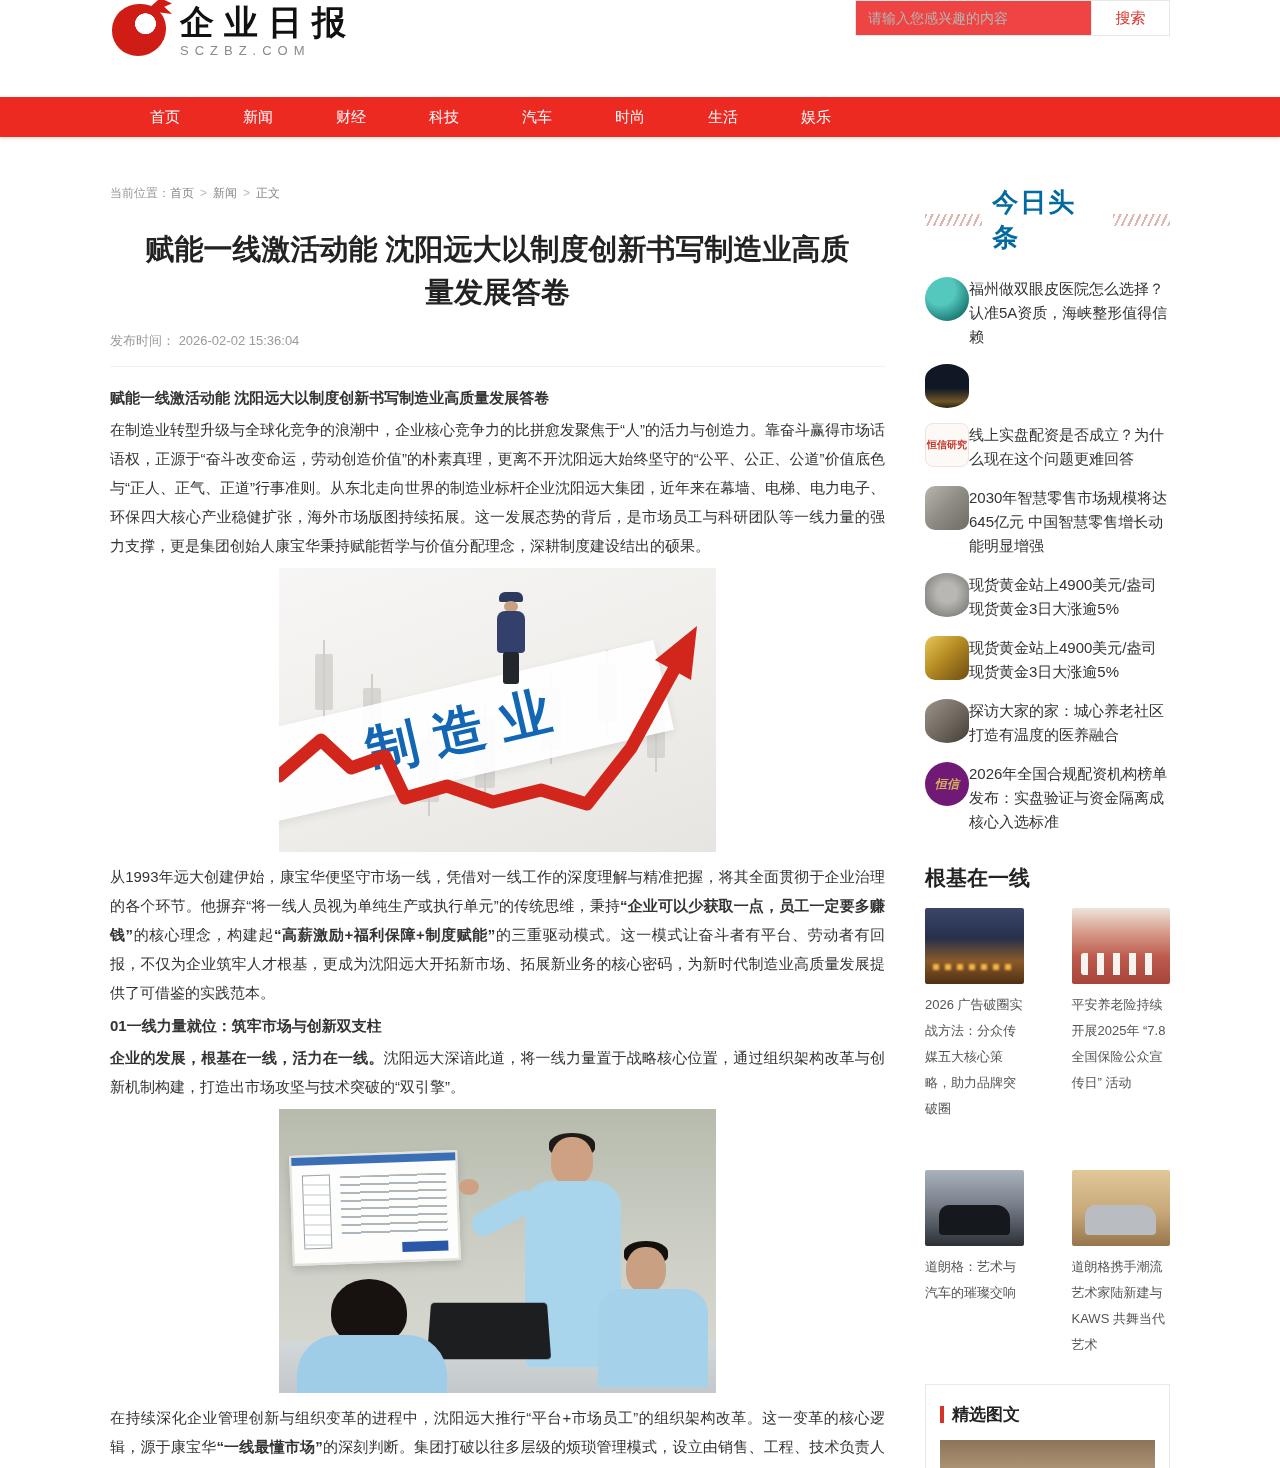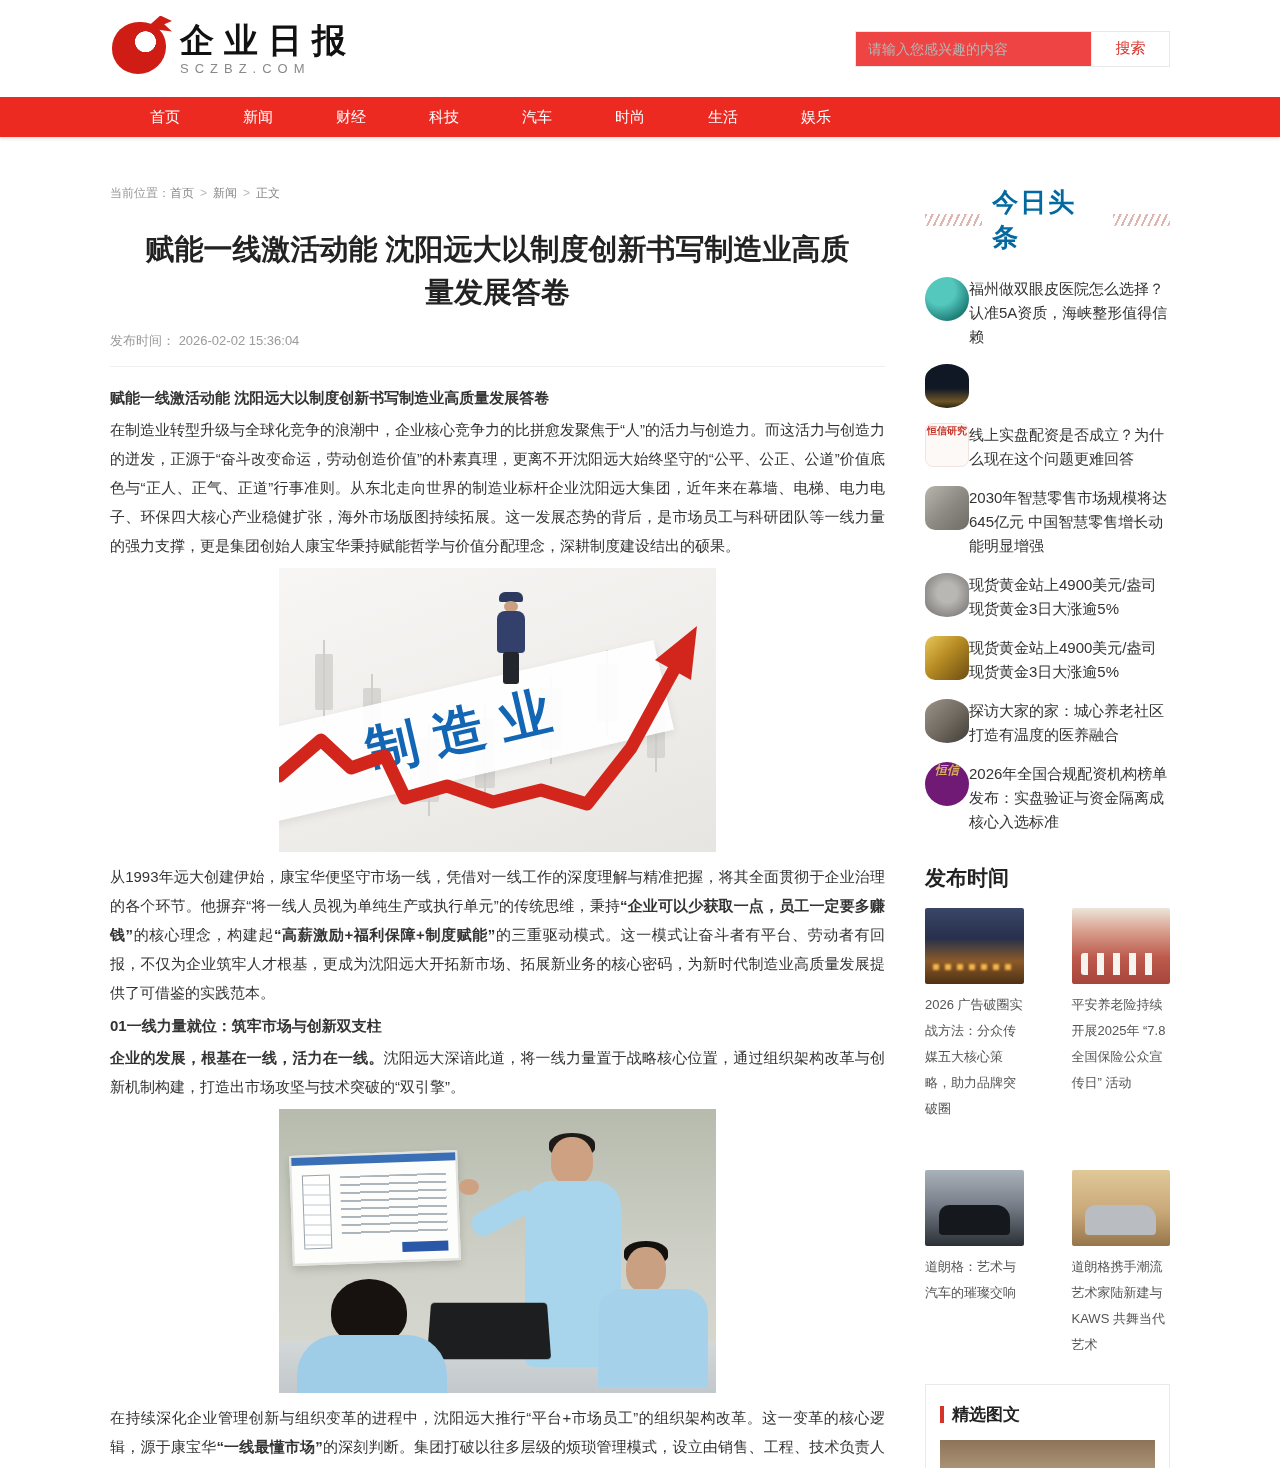--- a/index.html
+++ b/index.html
@@ -6,21 +6,21 @@
   body {
     width: 1280px; height: 1468px; overflow: hidden;
     margin: 0 auto; background: #fff;
     font-family: "Liberation Sans", "DejaVu Sans", sans-serif;
     color: #333;
   }
   .container { width: 1060px; margin: 0 auto; }
 
   
   .site-header { height: 97px; background: #fff; }
-  .site-header .container { height: 100%; display: flex; align-items: center; justify-content: space-between; }
+  .site-header .container { height: 100%; display: flex; align-items: flex-start; justify-content: space-between; }
   .logo { display: flex; align-items: center; gap: 12px; cursor: pointer; }
   .logo-mark {
     width: 58px; height: 62px; position: relative; flex: none;
   }
   .logo-mark .swirl {
     position: absolute; inset: 4px 2px 6px 2px; border-radius: 50% 46% 52% 48%;
     background: radial-gradient(circle at 62% 38%, #fff 0 22%, transparent 23%), #cf1d15;
   }
   .logo-mark .flick {
     position: absolute; top: -2px; right: -4px; width: 26px; height: 16px;
@@ -122,21 +122,21 @@
   
   .side-section-title { display: flex; align-items: center; justify-content: center; gap: 10px; margin-bottom: 22px; }
   .side-section-title .hatch {
     width: 58px; height: 12px;
     background: repeating-linear-gradient(115deg, #ddb6b2 0 2px, transparent 2px 6px);
   }
   .side-section-title .t { color: #0369a1; font-size: 26px; font-weight: 700; letter-spacing: 2px; }
   .headline-list { list-style: none; }
   .headline-item { display: flex; margin-bottom: 15px; cursor: pointer; }
   .headline-thumb { width: 44px; height: 44px; flex: none; border-radius: 50%; overflow: hidden;
-    display: flex; align-items: flex-start; justify-content: center; }
+    display: flex; align-items: center; justify-content: center; }
   .headline-text { font-size: 15px; line-height: 24px; color: #333; }
 
   .th-sea { background: radial-gradient(circle at 35% 30%, #55c8bd 0 35%, #1d7e78 75%, #13565a 100%); }
   .th-night { border-radius: 22px / 15px; background: linear-gradient(180deg, #101826 55%, #6e5526 85%, #2b2310 100%); }
   .th-hengxin-card { border-radius: 8px; background: #fdf9f6; border: 1px solid #f0e4e0; }
   .th-hengxin-card span { color: #c6372c; font-size: 10px; font-weight: 700; letter-spacing: 0; }
   .th-retail { border-radius: 10px; background: linear-gradient(135deg, #b9b6ae 0%, #8e8b84 50%, #6f6c66 100%); }
   .th-crowd { border-radius: 22px / 15px; background: radial-gradient(circle at 50% 45%, #b9b7b3 0 30%, #8e8c89 70%, #6d6b68 100%); }
   .th-gold { border-radius: 10px; background: linear-gradient(135deg, #e8c75a 0%, #b78c24 45%, #6b4d12 100%); }
   .th-care { border-radius: 22px / 15px; background: linear-gradient(135deg, #9a948c 0%, #6e675e 55%, #403c37 100%); }
@@ -223,21 +223,21 @@
     <h1 class="page-title">赋能一线激活动能 沈阳远大以制度创新书写制造业高质量发展答卷</h1>
 
     <div class="publish-meta">
       <span>发布时间：</span>
       <span>2026-02-02 15:36:04</span>
     </div>
 
     <div class="article-body">
       <div>
           <p class="blk-h"><b>赋能一线激活动能 沈阳远大以制度创新书写制造业高质量发展答卷</b></p>
-          <p class="blk-p"><span>在制造业转型升级与全球化竞争的浪潮中，企业核心竞争力的比拼愈发聚焦于“人”的活力与创造力。而这活力与创造力的迸发，正源于“奋斗改变命运，劳动创造价值”的朴素真理，更离不开沈阳远大始终坚守的“公平、公正、公道”价值底色与“正人、正气、正道”行事准则。从东北走向世界的制造业标杆企业沈阳远大集团，近年来在幕墙、电梯、电力电子、环保四大核心产业稳健扩张，海外市场版图持续拓展。这一发展态势的背后，是市场员工与科研团队等一线力量的强力支撑，更是集团创始人康宝华秉持赋能哲学与价值分配理念，深耕制度建设结出的硕果。</span></p>
+          <p class="blk-p"><span>在制造业转型升级与全球化竞争的浪潮中，企业核心竞争力的比拼愈发聚焦于“人”的活力与创造力。靠奋斗赢得市场话语权，正源于“奋斗改变命运，劳动创造价值”的朴素真理，更离不开沈阳远大始终坚守的“公平、公正、公道”价值底色与“正人、正气、正道”行事准则。从东北走向世界的制造业标杆企业沈阳远大集团，近年来在幕墙、电梯、电力电子、环保四大核心产业稳健扩张，海外市场版图持续拓展。这一发展态势的背后，是市场员工与科研团队等一线力量的强力支撑，更是集团创始人康宝华秉持赋能哲学与价值分配理念，深耕制度建设结出的硕果。</span></p>
         </div>
 
       <div class="figure fig-manu">
         <div class="candle" style="left:36px; top:86px; width:18px; height:56px;"></div>
         <div class="candle" style="left:84px; top:120px; width:18px; height:78px;"></div>
         <div class="candle" style="left:140px; top:170px; width:20px; height:64px;"></div>
         <div class="candle" style="left:196px; top:150px; width:20px; height:70px;"></div>
         <div class="candle" style="left:262px; top:120px; width:20px; height:62px;"></div>
         <div class="candle" style="left:318px; top:96px; width:20px; height:58px;"></div>
         <div class="candle" style="left:368px; top:140px; width:18px; height:50px;"></div>
@@ -348,21 +348,21 @@
           <li class="headline-item">
     <span class="headline-thumb th-hengxin-black">
               <span>恒信</span>
             </span>
     <span class="headline-text">2026年全国合规配资机构榜单发布：实盘验证与资金隔离成核心入选标准</span>
   </li>
         </ul>
     </section>
 
     <section>
-      <div class="history-title">发布时间</div>
+      <div class="history-title">根基在一线</div>
       <div class="history-grid">
           <div class="history-item">
     <div class="history-pic pic-market"></div>
     <div class="history-caption">2026 广告破圈实战方法：分众传媒五大核心策略，助力品牌突破圈</div>
   </div>
           <div class="history-item">
     <div class="history-pic pic-event"></div>
     <div class="history-caption">平安养老险持续开展2025年 “7.8全国保险公众宣传日” 活动</div>
   </div>
           <div class="history-item">

